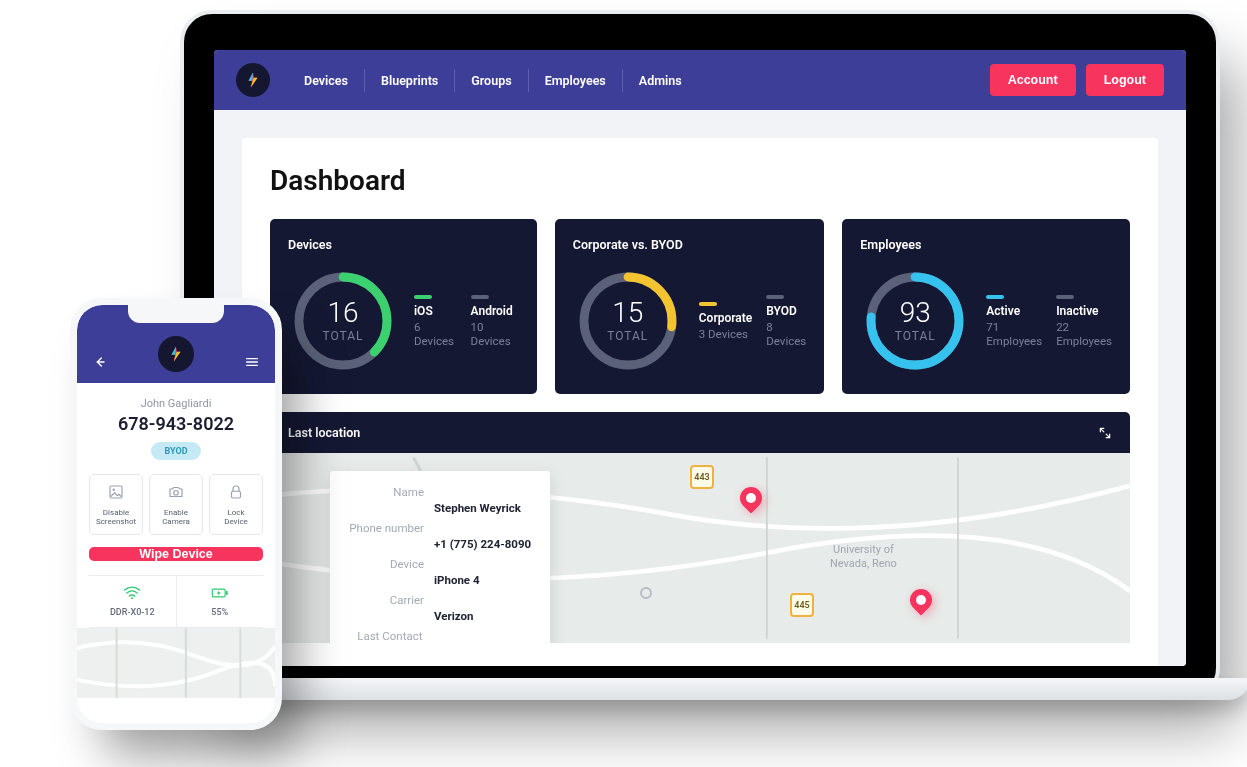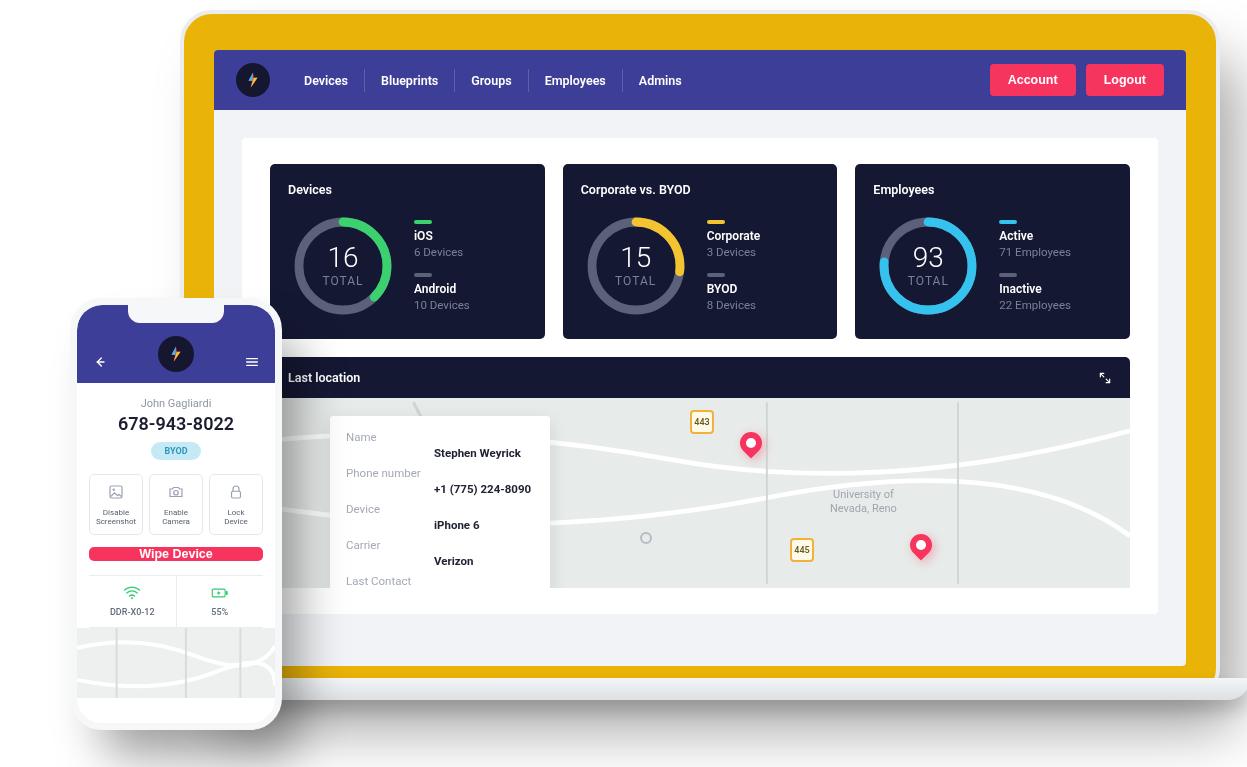--- a/index.html
+++ b/index.html
@@ -14,21 +14,21 @@
 
   
   .laptop {
     position: absolute;
     top: 10px;
     left: 180px;
     width: 1040px;
     height: 690px;
     border: 4px solid #eaedef;
     border-radius: 32px;
-    background: #eab308;
+    background: #000000;
     box-shadow: 28px 40px 60px -10px rgba(0,0,0,.35);
     overflow: hidden;
   }
   .laptop-base {
     position: absolute;
     bottom: 0; left: -40px; right: -40px;
     height: 22px;
     background: linear-gradient(#f3f5f7,#dde1e4);
     border-radius: 0 0 22px 22px;
     box-shadow: 0 10px 18px rgba(0,0,0,.18);
@@ -120,21 +120,21 @@
   .donut-wrap { position: relative; width: 110px; height: 110px; }
   .donut-wrap svg { width: 110px; height: 110px; transform: rotate(-90deg); }
   .donut-wrap circle { fill: none; }
   .donut-center {
     position: absolute; inset: 0;
     display: flex; flex-direction: column;
     align-items: center; justify-content: center;
   }
   .donut-value { font-size: 28px; font-weight: 300; line-height: 1; }
   .donut-label { font-size: 12px; letter-spacing: 1px; color: #7a8196; margin-top: 2px; }
-  .legend { display: flex; flex-direction: column; gap: 14px; }
+  .legend { display: flex; flex-direction: row; gap: 14px; align-items: center; }
   .legend-item { display: flex; flex-direction: column; position: relative; padding-left: 0; }
   .legend-dash {
     width: 18px; height: 4px; border-radius: 3px;
     margin-bottom: 5px;
   }
   .legend-name { font-size: 12px; font-weight: 600; }
   .legend-sub { font-size: 11.5px; color: #7a8196; margin-top: 2px; }
 
   
   .map-card {
@@ -162,21 +162,21 @@
     position: absolute;
     top: 18px; left: 60px;
     width: 220px;
     background: #fff;
     border-radius: 3px;
     padding: 14px 16px;
     font-size: 11.5px;
     box-shadow: 0 6px 18px rgba(0,0,0,.12);
   }
   .map-info .row { display: flex; margin-bottom: 6px; }
-  .map-info .lbl { width: 88px; color: #a3a9b6; padding-right: 10px; }
+  .map-info .lbl { width: 88px; text-align: right; color: #a3a9b6; padding-right: 10px; }
   .map-info .val { font-weight: 700; color: #202333; margin-top: 16px; }
   .map-uni {
     position: absolute; top: 90px; left: 560px;
     font-size: 11px; color: #a0a6af; line-height: 1.25; text-align: center;
   }
   .route-badge {
     position: absolute;
     width: 24px; height: 24px;
     display:flex; align-items:center; justify-content:center;
     border: 2px solid #f0b23c; border-radius: 4px;
@@ -302,20 +302,21 @@
         <div class="nav-link">Employees</div>
         <div class="nav-link">Admins</div>
       </div>
       <div class="nav-spacer"></div>
       <button class="btn">Account</button>
       <button class="btn">Logout</button>
     </div>
 
     <div class="content">
       <div class="panel">
+        <div class="dash-title">Dashboard</div>
 
         <div class="cards">
 
           <div class="card">
             <div class="card-title">Devices</div>
             <div class="card-body">
               <div class="donut-wrap">
                 <svg viewBox="0 0 100 100">
                   <circle cx="50" cy="50" r="40" stroke="#5a6178" stroke-width="8"></circle>
                   <circle cx="50" cy="50" r="40" stroke="#3bd16f" stroke-width="8" stroke-dasharray="94 251" stroke-linecap="round"></circle>
@@ -418,21 +419,21 @@
               <div class="row">
                   <span class="lbl">Name</span>
                   <span class="val">Stephen Weyrick</span>
                 </div>
               <div class="row">
                   <span class="lbl">Phone number</span>
                   <span class="val">+1 (775) 224-8090</span>
                 </div>
               <div class="row">
                   <span class="lbl">Device</span>
-                  <span class="val">iPhone 6</span>
+                  <span class="val">iPhone 4</span>
                 </div>
               <div class="row">
                   <span class="lbl">Carrier</span>
                   <span class="val">Verizon</span>
                 </div>
               <div class="row">
                   <span class="lbl">Last Contact</span>
                   <span class="val">06/19/18 @ 1:03pm</span>
                 </div>
             </div>

